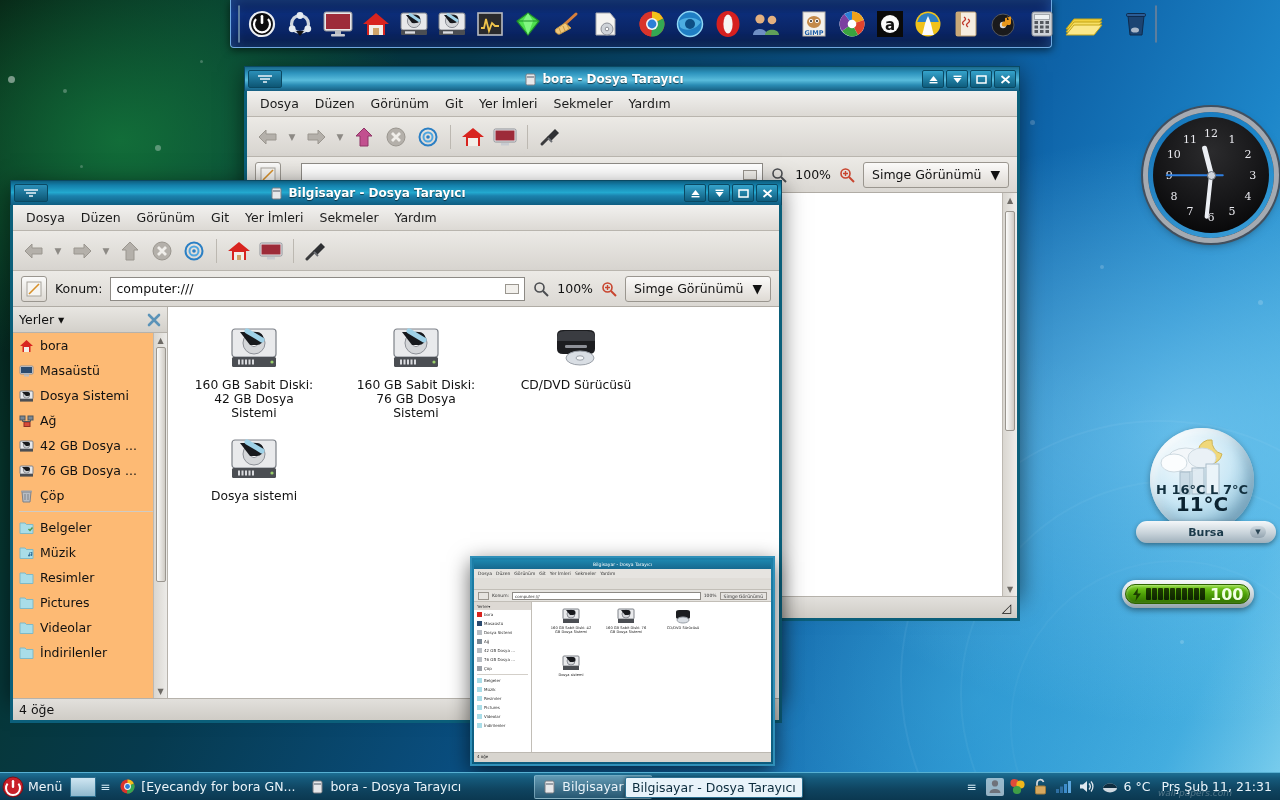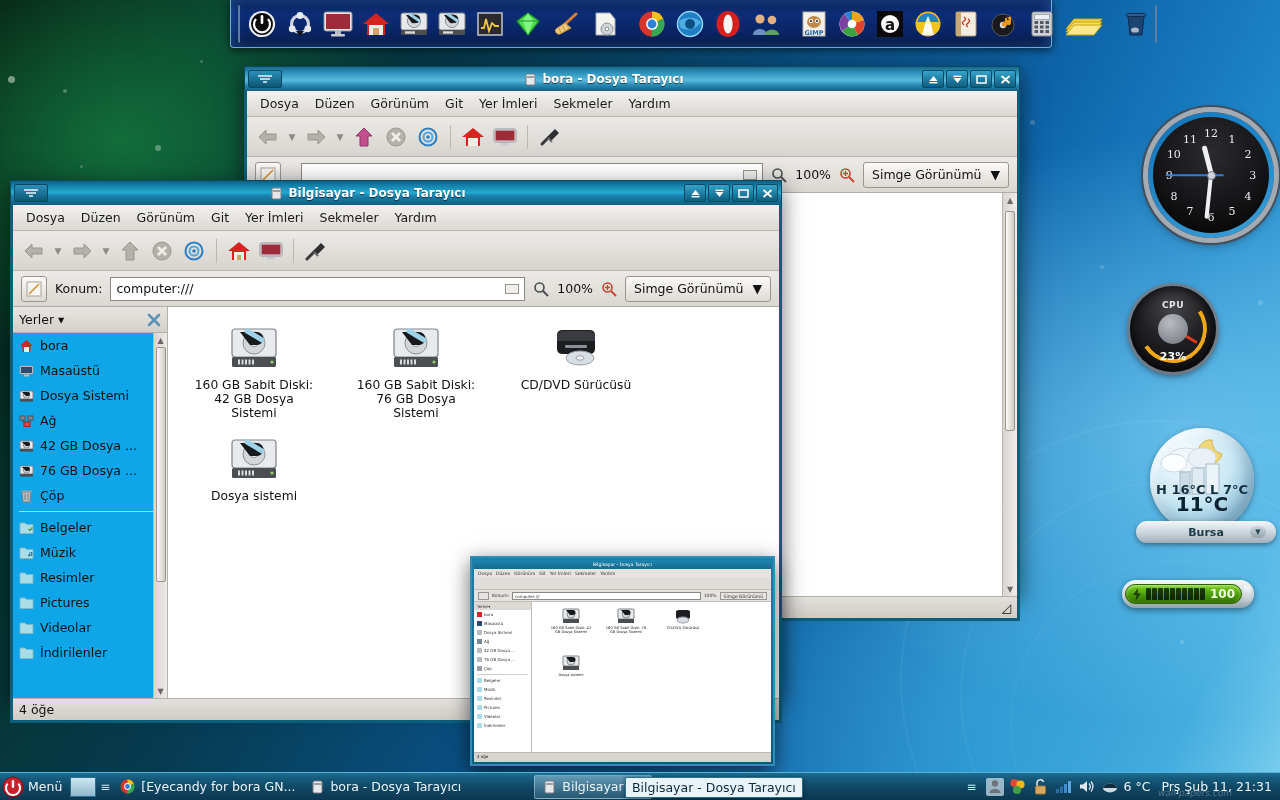--- a/index.html
+++ b/index.html
@@ -119,21 +119,21 @@
   .zoom-txt { font-size:12.5px; color:#111; }
   .view-combo {
     height:26px; min-width:146px; border:1px solid #9a968f; border-radius:3px;
     background:linear-gradient(180deg,#fbfaf9,#dedad4);
     display:flex; align-items:center; justify-content:space-between; padding:0 8px;
     font-size:12.5px; color:#111;
   }
 
   
   .win-body { flex:1; display:flex; background:#fff; overflow:hidden; }
-  .sidebar { width:155px; display:flex; flex-direction:column; border-right:1px solid #b6b2ab; background:#0ea5e9; }
+  .sidebar { width:155px; display:flex; flex-direction:column; border-right:1px solid #b6b2ab; background:#fdba74; }
   .sb-head {
     height:26px; display:flex; align-items:center; justify-content:space-between;
     padding:0 6px; background:linear-gradient(180deg,#e8e6e2,#d3d0ca);
     border-bottom:1px solid #b6b2ab; font-size:12.5px; color:#111;
   }
   .sb-list { flex:1; overflow:hidden; position:relative; }
   .sb-item { height:25px; display:flex; align-items:center; gap:6px; padding:0 6px; font-size:12.5px; color:#111; }
   .sb-sep { height:1px; background:#cfcbc4; margin:3px 6px; }
   .sb-scroll {
     position:absolute; right:0; top:0; width:14px; height:100%;
@@ -240,21 +240,21 @@
     display:flex; align-items:center; padding:3px;
   }
   .bat-inner {
     flex:1; height:20px; border-radius:10px;
     background:linear-gradient(180deg,#7ed321,#4a9c06 55%,#327000);
     border:1px solid #2d6300;
     display:flex; align-items:center; padding:0 6px; gap:1px;
     box-shadow: inset 0 1px 3px rgba(255,255,255,.5);
   }
   .bat-tick { width:5px; height:12px; background:linear-gradient(180deg,#1d3d00,#0d2300); border-radius:1px; }
-  .bat-pct { margin-left:4px; color:#f2ffe4; font-size:12px; font-weight:bold; }
+  .bat-pct { margin-left:4px; color:#f2ffe4; font-size:16px; font-weight:bold; }
   .bat-cap { width:8px; height:16px; border-radius:0 4px 4px 0; background:linear-gradient(180deg,#f4f7f9,#b9c5cc); margin-left:2px; }
 
   
   #taskbar {
     position:absolute; left:0; bottom:0; width:1280px; height:28px;
     background: linear-gradient(180deg,#1d6f94 0%, #15597a 22%, #0f4460 60%, #0b3850 100%);
     border-top:1px solid #57b0d2;
     display:flex; align-items:center;
     color:#eef6fb; font-size:12px;
   }
@@ -1170,27 +1170,20 @@
     <div class="clock-num" style="left:18%;  top:32%;">10</div>
     <div class="clock-num" style="left:32%;  top:19%;">11</div>
     <div class="hand" id="hand-hour" style="width: 5px; height: 30px; margin-left: -2.5px; margin-top: -30px; transform: rotate(345.5deg);"></div>
     <div class="hand" id="hand-minute" style="width: 4px; height: 44px; margin-left: -2px; margin-top: -44px; transform: rotate(186deg);"></div>
     <div class="hand sec" id="hand-second" style="width: 2px; height: 58px; margin-left: -1px; margin-top: -45px; transform: rotate(270deg);"></div>
     <div class="clock-pin"></div>
   </div>
 </div>
 
 <div class="gadget" id="gadget-sys">
-  <div class="gauge" id="gauge-cpu" style="left:2px; top:8px; width:86px; height:86px;">
-    <div class="arc" style="left:9px;top:9px;width:68px;height:68px;border-right-color:#f0a81a;border-bottom-color:#f0a81a;transform:rotate(12deg);"></div>
-    <div class="lbl">CPU</div>
-    <div class="needle" id="needle-cpu" style="width: 28px; left: 15px; top: 41px; transform: rotate(210.6deg);"></div>
-    <div class="hub" style="left:28px;top:28px;width:30px;height:30px;"></div>
-    <div class="val">23%</div>
-  </div>
 </div>
 
 <div class="gadget" id="gadget-weather">
   <div class="wx-globe">
     <svg width="104" height="70" viewBox="0 0 104 70" style="position:absolute;left:0;top:2px">
       <path d="M62 10 a12 12 0 1 0 10 14 a13 13 0 0 1 -10 -14 Z" fill="#f0d87a" stroke="#cdb354"></path>
       <ellipse cx="36" cy="30" rx="19" ry="12" fill="#f3f7fa" stroke="#cdd9e0"></ellipse>
       <ellipse cx="52" cy="28" rx="14" ry="10" fill="#eaf1f6" stroke="#cdd9e0"></ellipse>
       <ellipse cx="24" cy="33" rx="13" ry="9" fill="#fbfdfe" stroke="#cdd9e0"></ellipse>
       <g opacity=".85">

